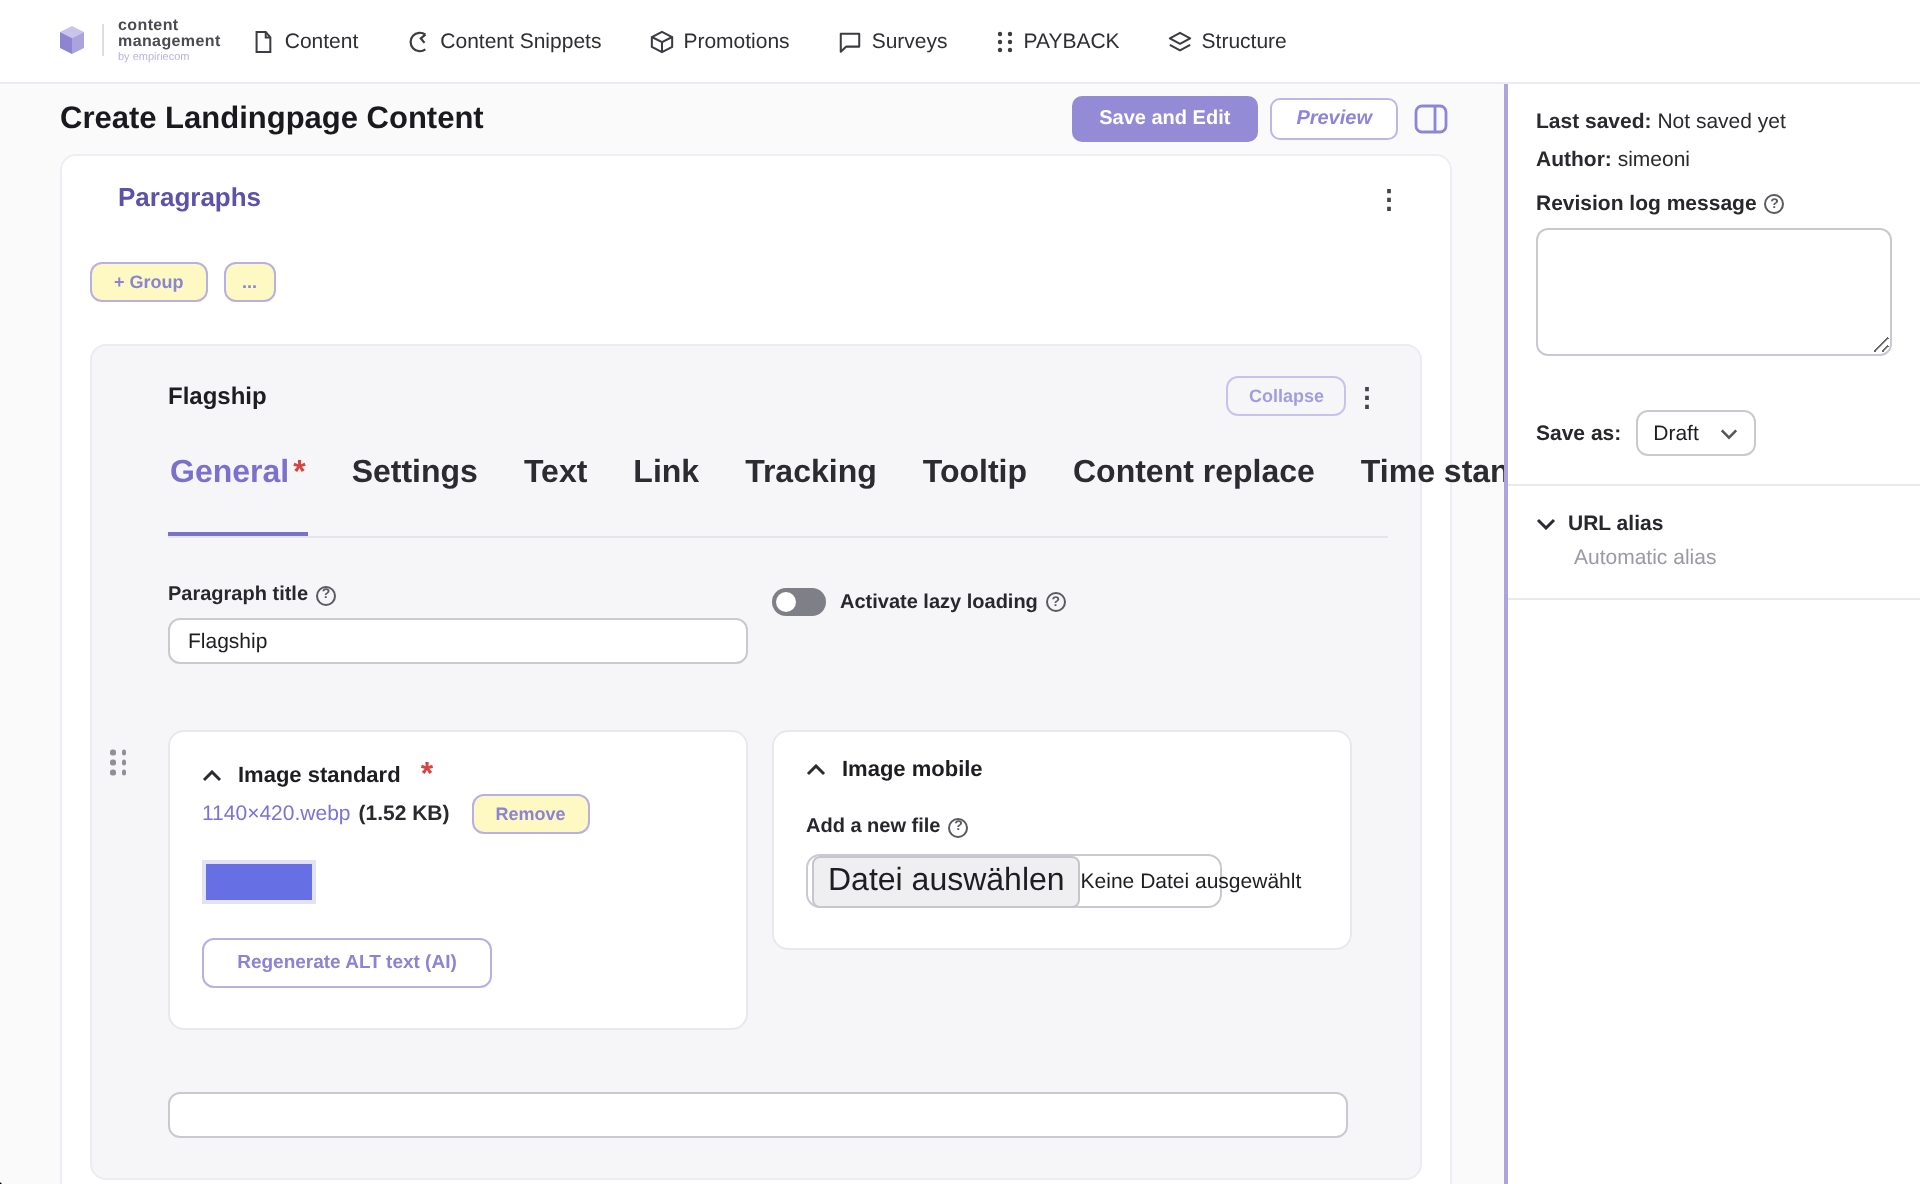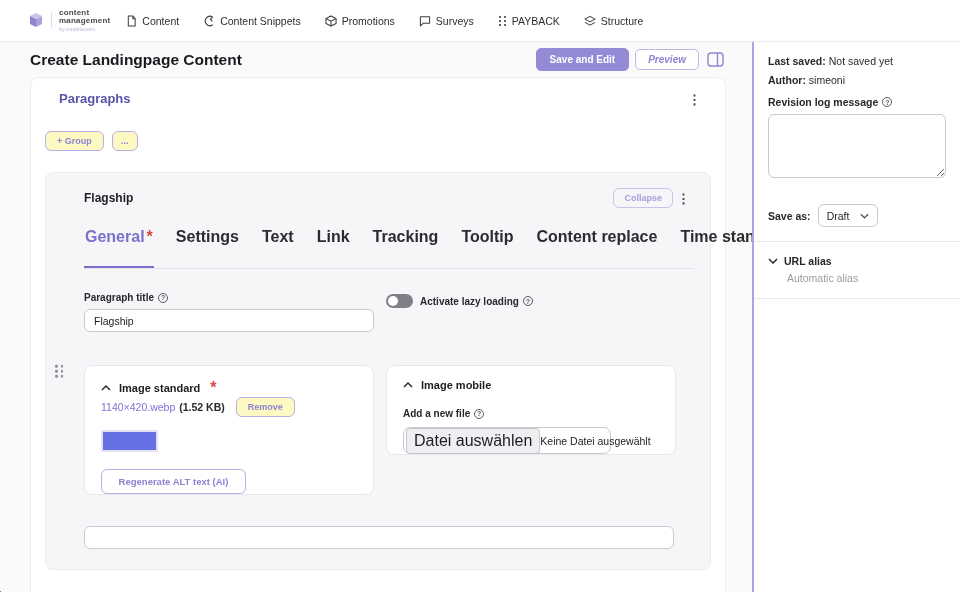--- a/index.html
+++ b/index.html
@@ -68,21 +68,21 @@
   .help::before { content:"?"; }
 
   .fields-row { display:grid; grid-template-columns:290px 290px; gap:12px; margin-top:23px; align-items:start; }
   .text-input { width:100%; height:23px; border:1px solid #c9c9d0; border-radius:6px; background:#fff;
     padding:0 9px; font-size:10.5px; font-family:inherit; color:#1d1d22; margin-top:6px; }
   .toggle-row { display:flex; align-items:center; gap:7px; margin-top:2px; }
   .toggle { width:27px; height:14px; border-radius:8px; background:#7f7f87; position:relative; cursor:pointer; flex:none; }
   .toggle .knob { position:absolute; left:2px; top:2px; width:10px; height:10px; border-radius:50%; background:#fff; }
 
   .panels-row { display:grid; grid-template-columns:290px 290px; gap:12px; margin-top:33px; align-items:start; }
-  .panel { background:#fff; border:1px solid #e7e7ee; border-radius:8px; padding:13px 16px 0; }
+  .panel { background:#fff; border:1px solid #e7e7ee; border-radius:8px; padding:13px 16px 20px; }
   .panel-head { display:flex; align-items:center; gap:8px; cursor:pointer; }
   .panel-title { font-size:11px; font-weight:bold; color:#1d1d22; }
   .file-row { display:flex; align-items:center; }
   .file-link { font-size:10.5px; color:#7b73d6; cursor:pointer; }
   .file-size { font-size:10.5px; font-weight:bold; color:#2a2a2e; margin-left:4px; }
   .remove-btn { margin-left:11px; }
   .thumb { margin-top:13px; width:57px; height:22px; background:#666fe4; border:2px solid #e3e1f4; }
   .regen-btn { margin-top:17px; width:145px; background:#fff; border:1px solid #b6b0e4; border-radius:6px;
     color:#8b83d3; font-size:9.5px; font-weight:bold; padding:6px 0; cursor:pointer; font-family:inherit; }
   .addfile-label { margin-top:17px; }

